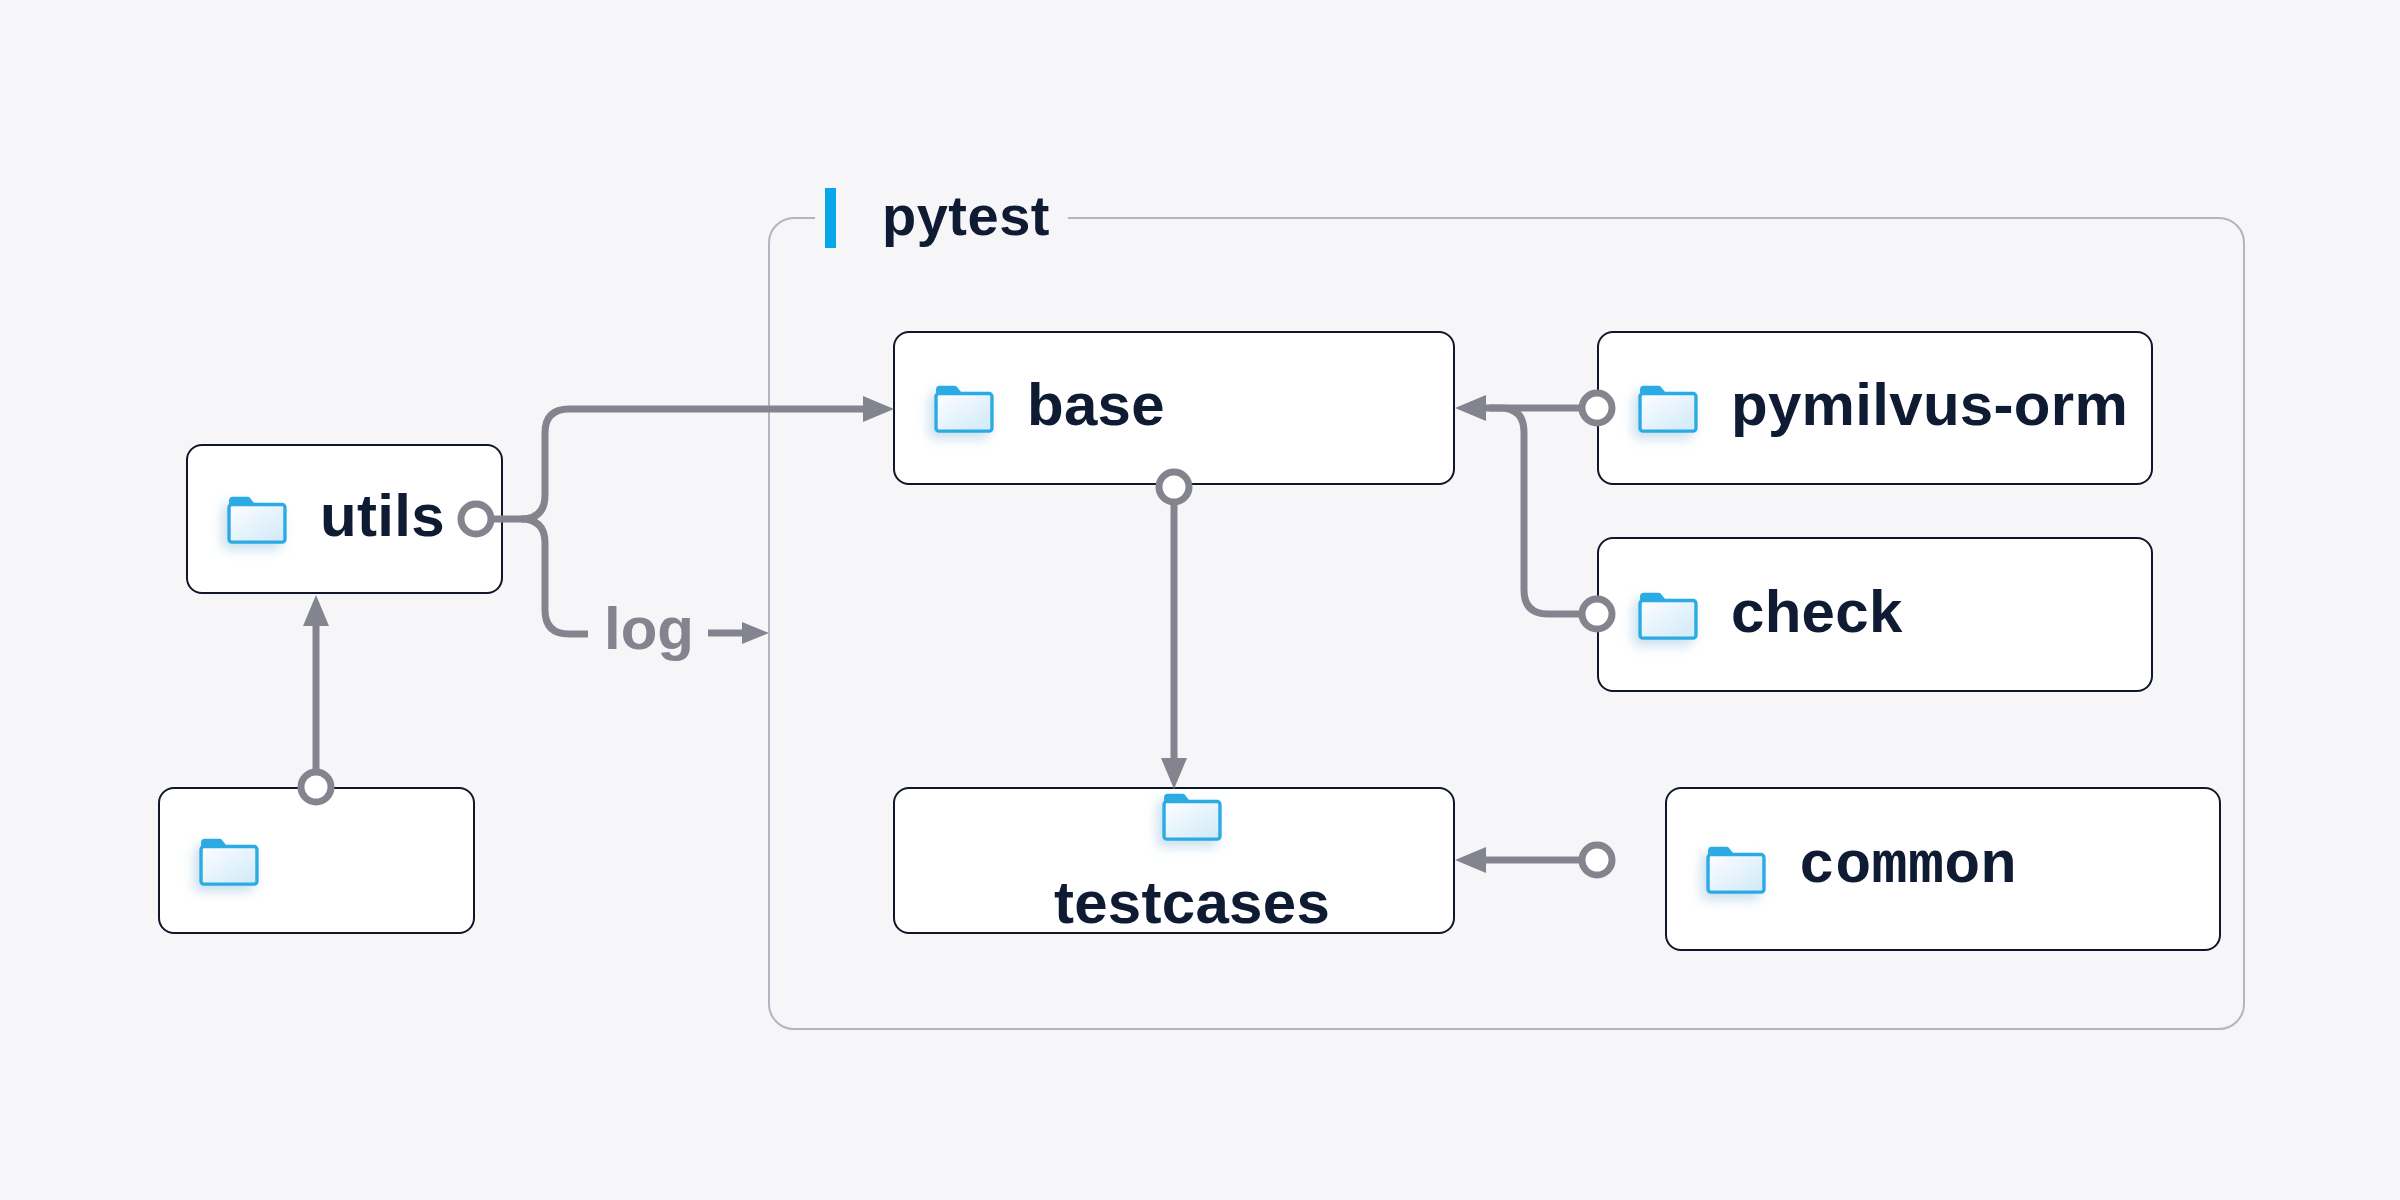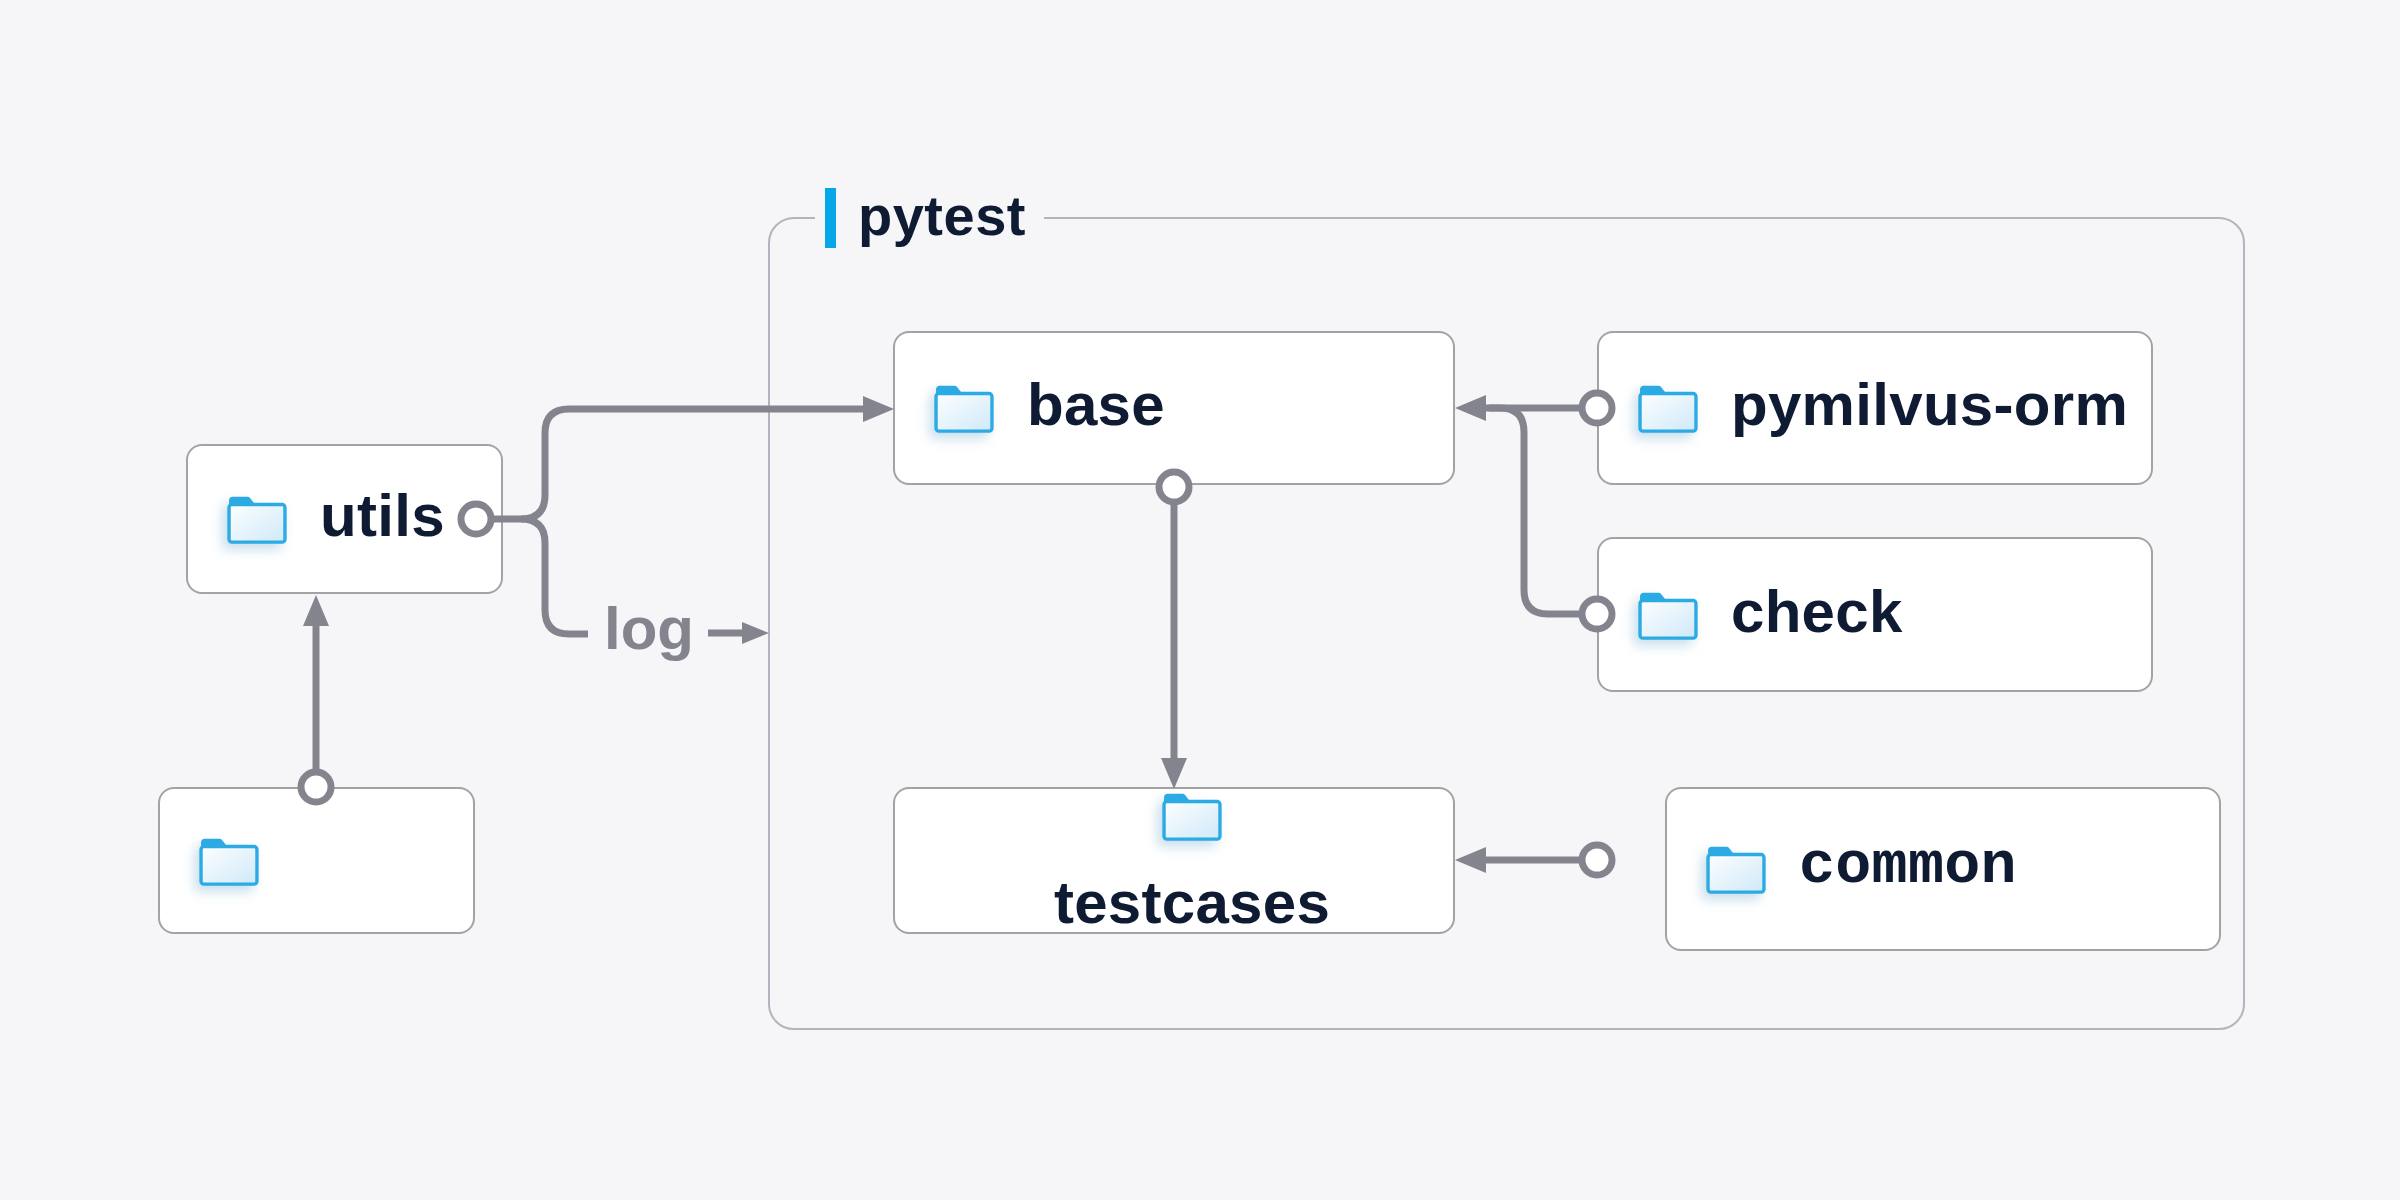--- a/index.html
+++ b/index.html
@@ -44,26 +44,27 @@
     flex: none;
   }
   .legend-text {
     font-size: 56px;
     font-weight: 700;
     color: #0e1b33;
     letter-spacing: 0.5px;
     white-space: nowrap;
     line-height: 1;
     padding-bottom: 4px;
+    margin-left: 24px;
   }
   
   .node {
     position: absolute;
     background: #ffffff;
-    border: 2px solid #a3a3a3;
+    border: 2px solid #0f172a;
     border-radius: 16px;
     box-sizing: border-box;
     display: flex;
     align-items: center;
     padding-left: 36px;
     gap: 30px;
   }
   .node .label {
     font-size: 60px;
     font-weight: 700;

